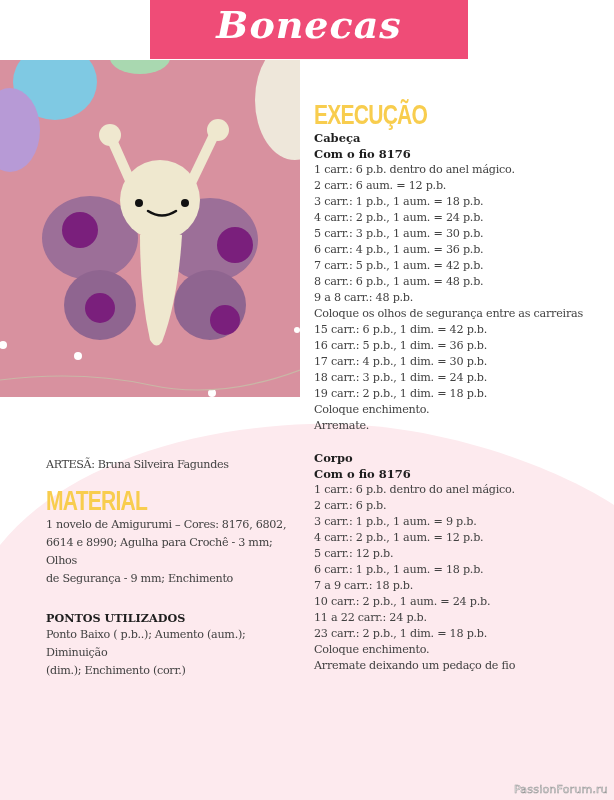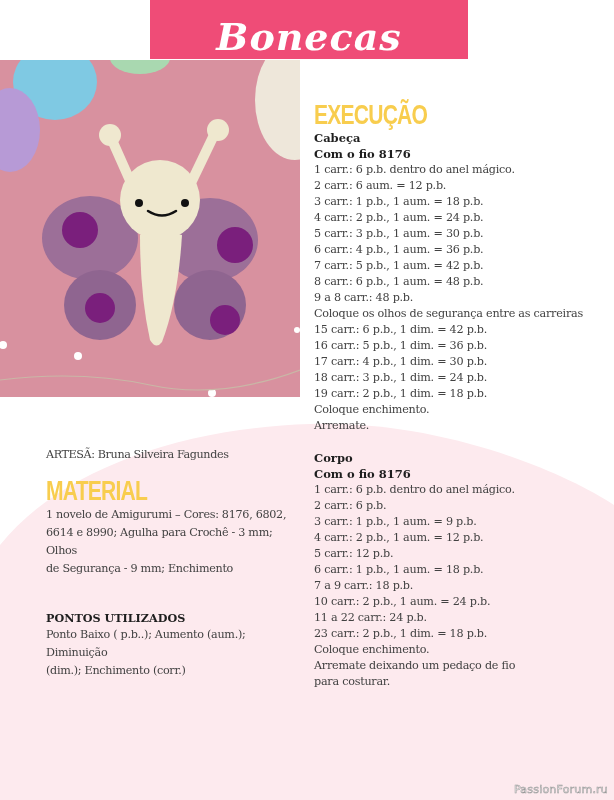--- a/index.html
+++ b/index.html
@@ -6,21 +6,21 @@
   body {
     width:614px; height:800px; position:relative; overflow:hidden;
     background:#ffffff;
     font-family:"DejaVu Serif", serif;
     color:#3a3a3a;
   }
   .bg-wave { position:absolute; left:0; top:0; width:614px; height:800px; z-index:0; }
   .header-banner {
     position:absolute; left:150px; top:0; width:318px; height:59px;
     background:#ef4c77;
-    display:flex; align-items:flex-end; justify-content:center;
+    display:flex; align-items:flex-start; justify-content:center;
     z-index:2;
   }
   .header-title {
     color:#ffffff;
     font-family:"DejaVu Serif", serif;
     font-style:italic; font-weight:bold;
     font-size:38px; letter-spacing:1px; margin-top:2px;
   }
   .photo {
     position:absolute; left:0; top:60px; width:300px; height:337px;
@@ -46,31 +46,31 @@
     font-size:11.2px; color:#424242; line-height:16px;
     white-space:nowrap; letter-spacing:-0.25px;
   }
   .gap { height:16px; }
   .col-left { position:absolute; left:46px; top:424px; width:258px; z-index:2; }
   .doll-name {
     font-family:"DejaVu Serif", serif; font-style:italic;
     font-size:19px; color:#c9418f; line-height:26px; letter-spacing:0.5px;
   }
   .artisan {
-    margin-top:24px;
+    margin-top:34px;
     font-family:"DejaVu Serif", serif;
     font-size:11.2px; color:#444; letter-spacing:-0.4px;
   }
   .material-title { margin-top:15px; }
   .para {
     font-family:"DejaVu Serif", serif;
     font-size:11.2px; color:#424242; line-height:18px; letter-spacing:-0.3px;
   }
   .pontos-head {
-    margin-top:32px;
+    margin-top:22px;
     font-family:"DejaVu Serif", serif; font-weight:bold;
     font-size:11.2px; color:#1e1e1e; line-height:16px;
   }
   .watermark {
     position:absolute; right:6px; bottom:4px; z-index:3;
     font-family:"DejaVu Sans", sans-serif; font-size:11px;
     color:#ffffff; -webkit-text-stroke:0.6px #9a9a9a;
     letter-spacing:0.2px;
   }
 </style>
@@ -158,21 +158,20 @@
     <div class="line">3 carr.: 1 p.b., 1 aum. = 9 p.b.</div>
     <div class="line">4 carr.: 2 p.b., 1 aum. = 12 p.b.</div>
     <div class="line">5 carr.: 12 p.b.</div>
     <div class="line">6 carr.: 1 p.b., 1 aum. = 18 p.b.</div>
     <div class="line">7 a 9 carr.: 18 p.b.</div>
     <div class="line">10 carr.: 2 p.b., 1 aum. = 24 p.b.</div>
     <div class="line">11 a 22 carr.: 24 p.b.</div>
     <div class="line">23 carr.: 2 p.b., 1 dim. = 18 p.b.</div>
     <div class="line">Coloque enchimento.</div>
     <div class="line">Arremate deixando um pedaço de fio</div>
-    <div class="line">para costurar.</div>
   </div>
 </div>
 
 <div class="col-left">
   <div class="artisan">ARTESÃ: Bruna Silveira Fagundes</div>
 
   <h2 class="section-title material-title">MATERIAL</h2>
   <div class="para">
     <div>1 novelo de Amigurumi – Cores: 8176, 6802,</div>
     <div>6614 e 8990; Agulha para Crochê - 3 mm; Olhos</div>

